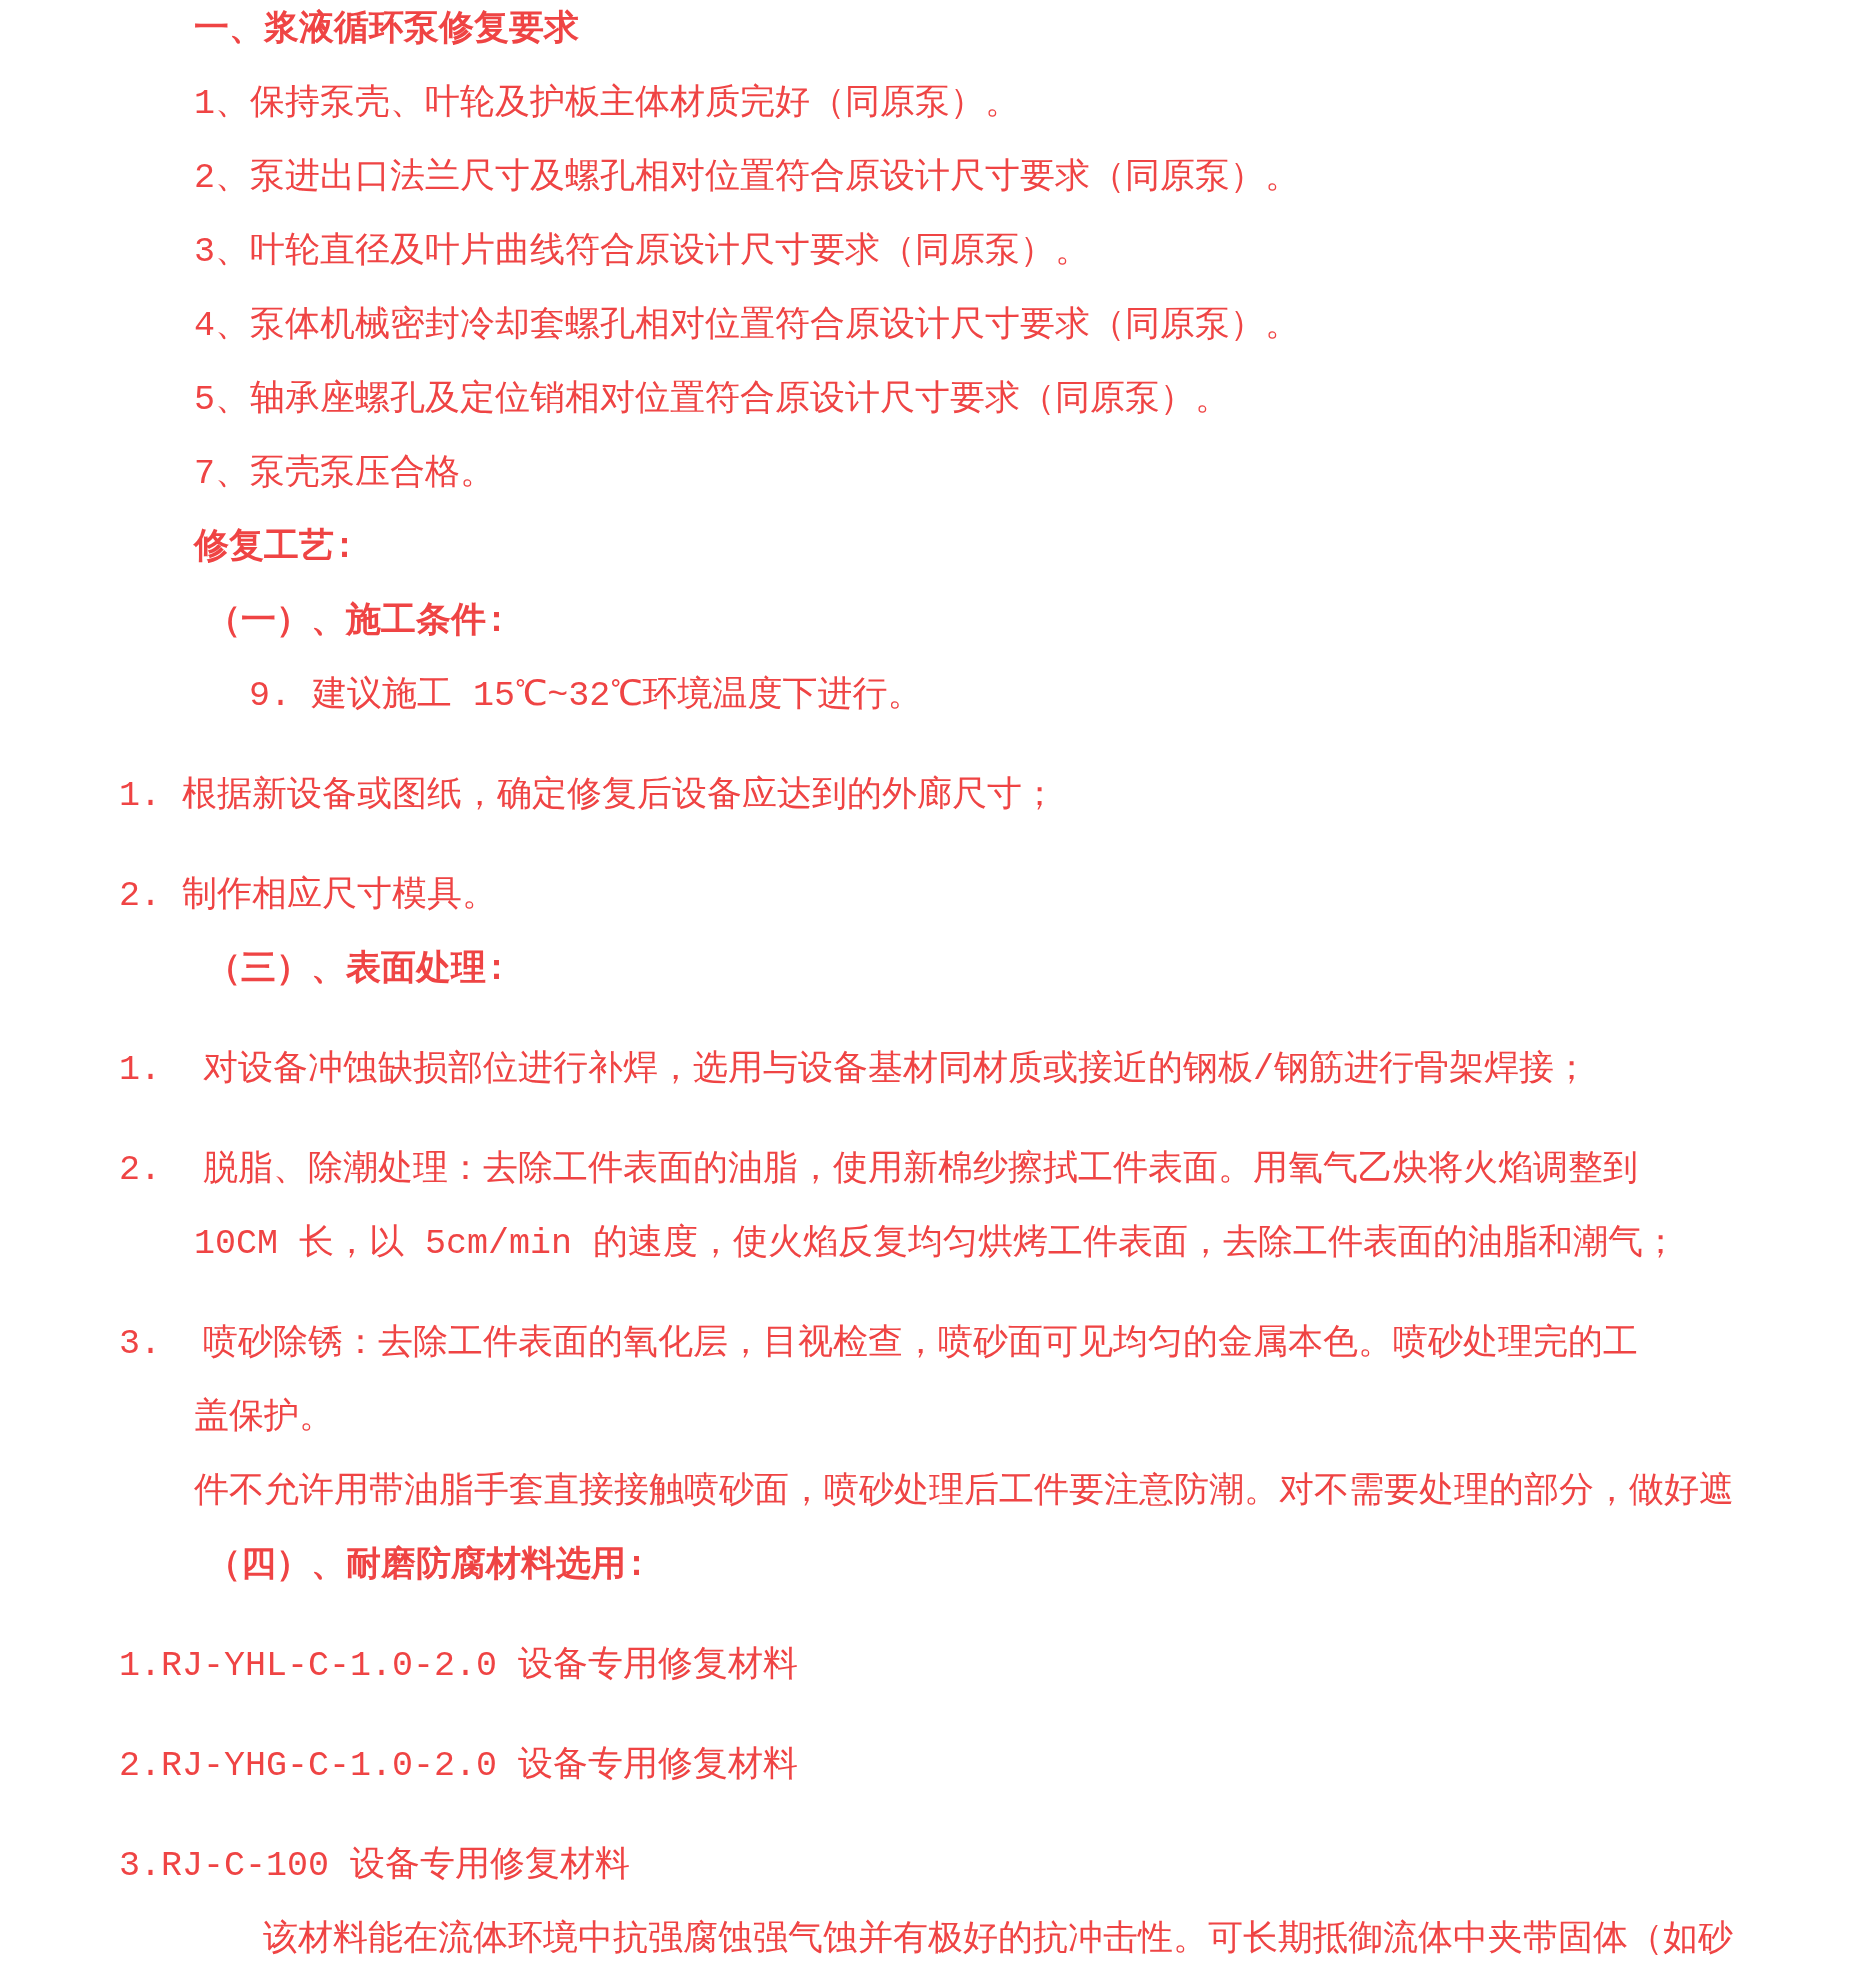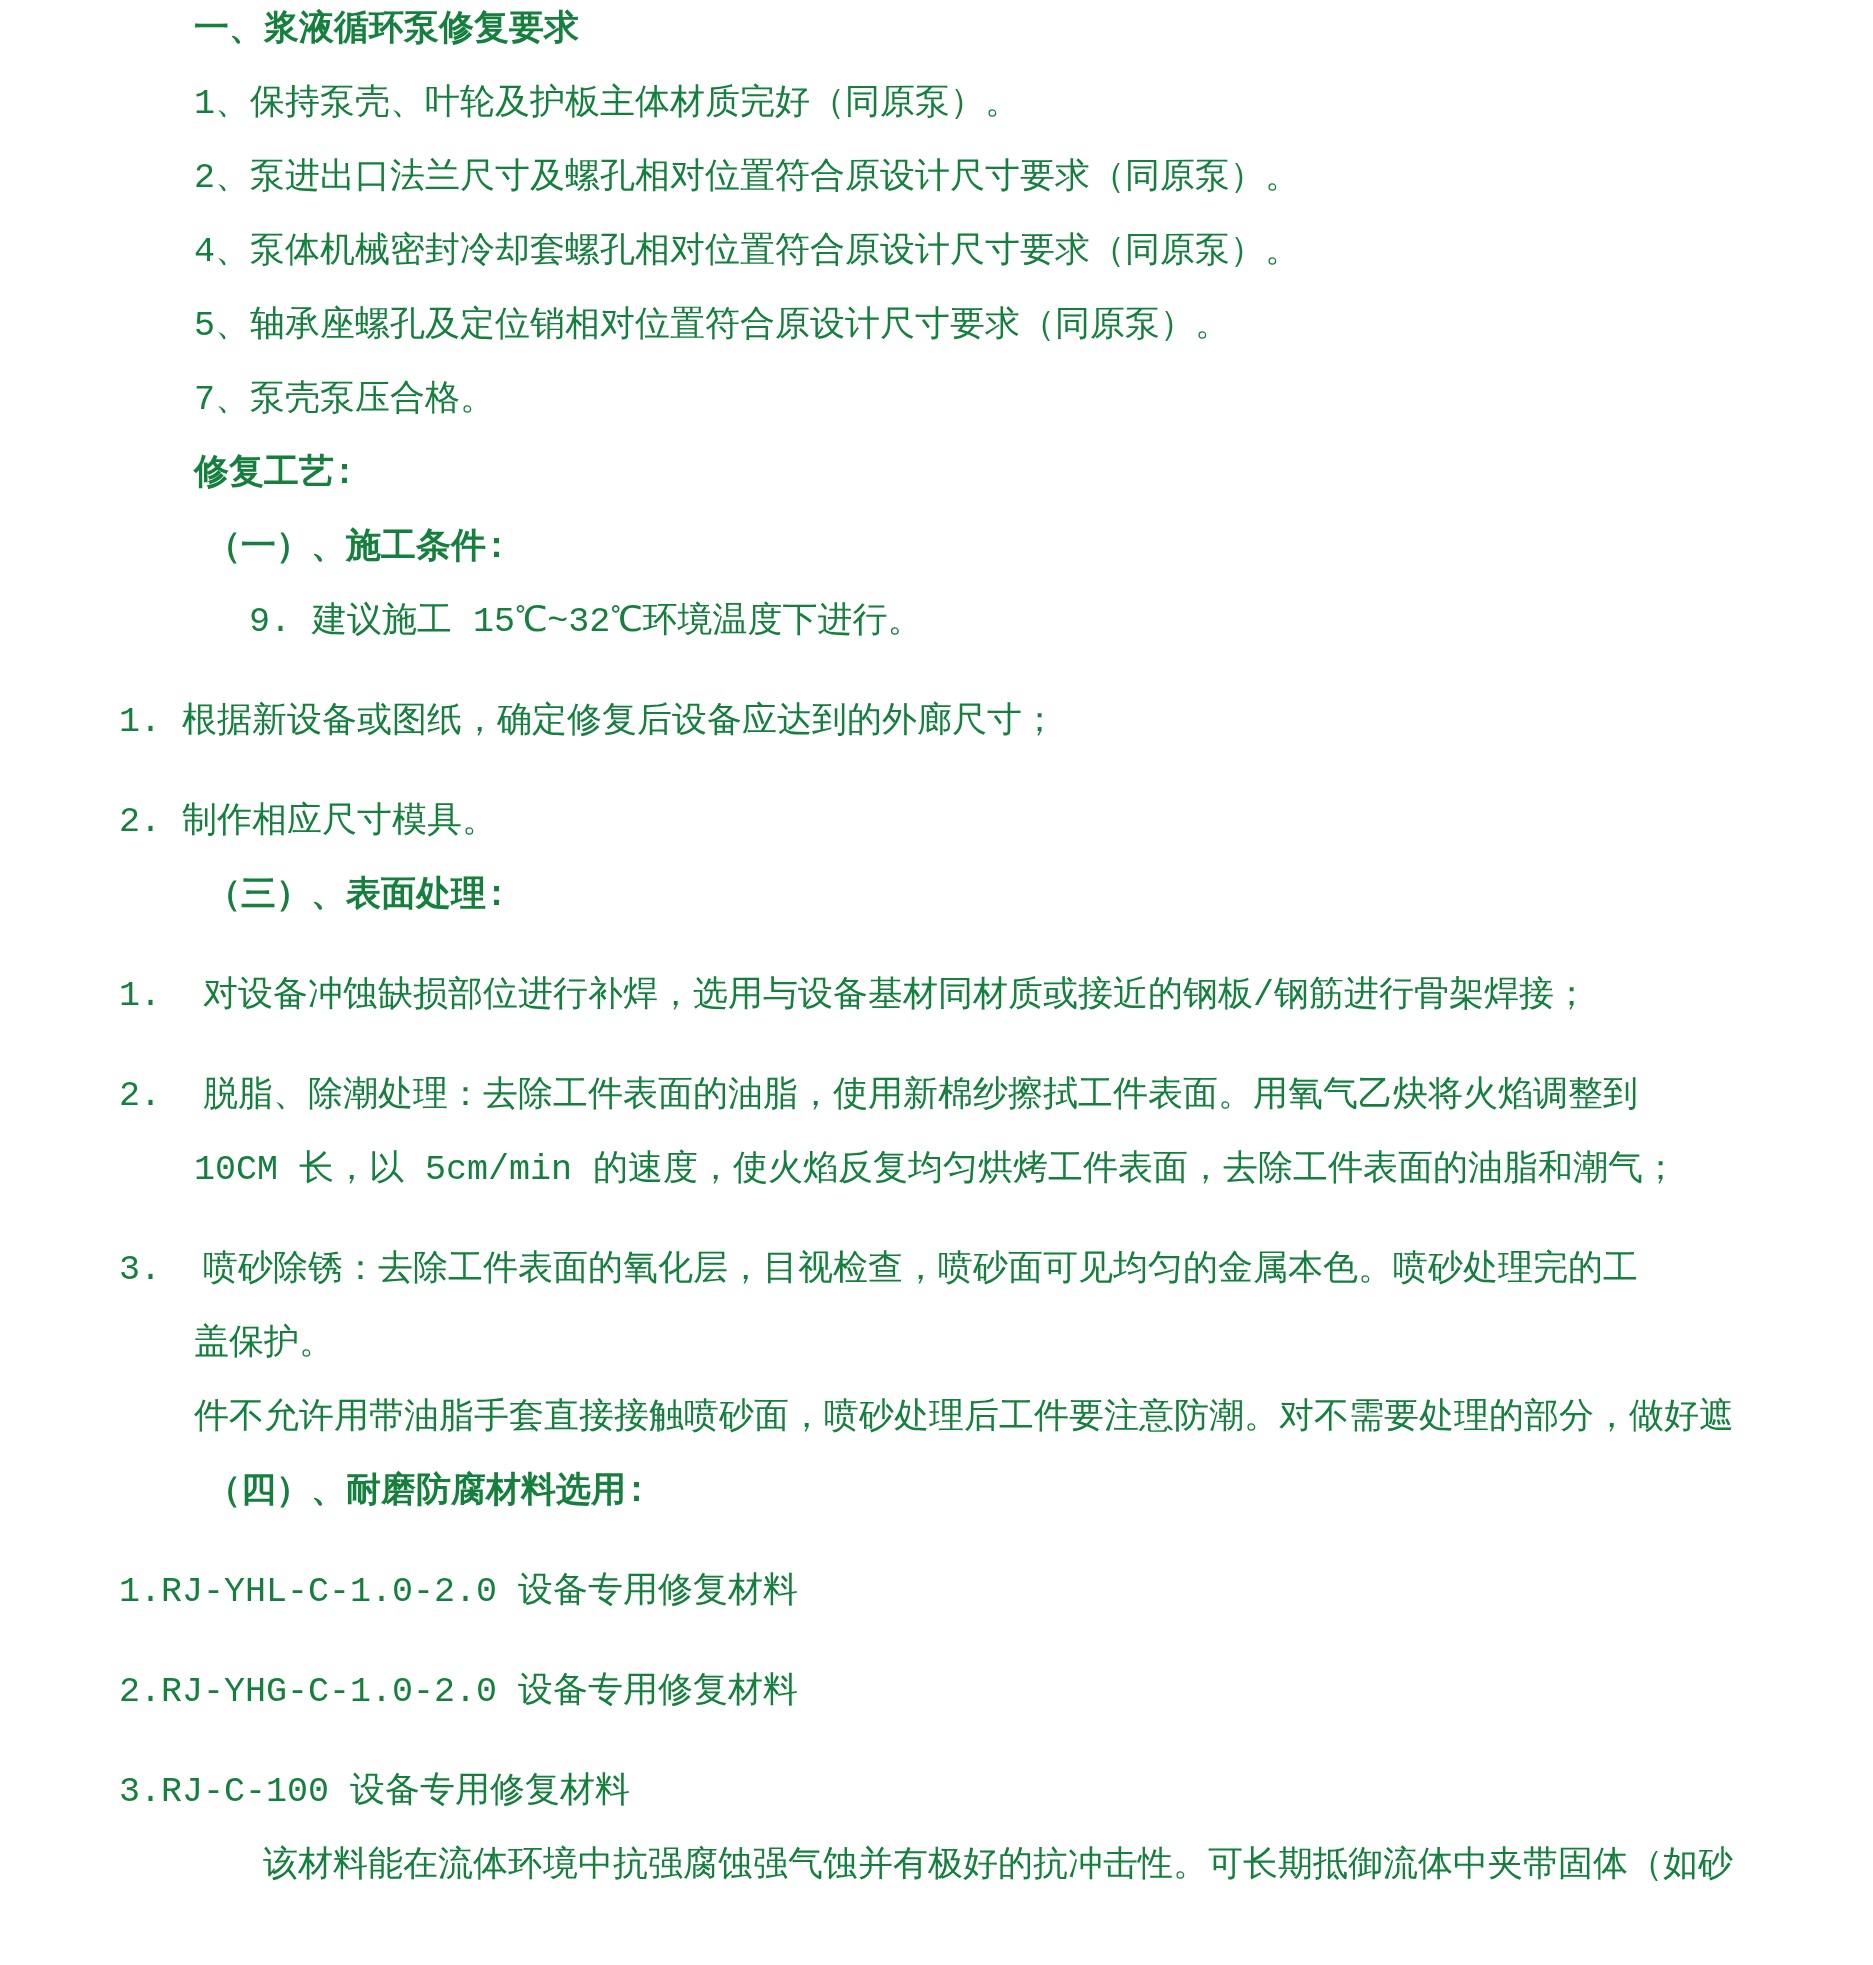--- a/index.html
+++ b/index.html
@@ -8,21 +8,21 @@
     padding: 0;
     background: #ffffff;
   }
   .page {
     position: relative;
     width: 1874px;
     height: 1965px;
     background: #ffffff;
     overflow: hidden;
     font-family: "Liberation Mono", "DejaVu Sans Mono", "Liberation Sans", sans-serif;
-    color: #15803d;
+    color: #ef4444;
   }
   .doc {
     position: absolute;
     top: 6px;
     left: 0;
     width: 100%;
   }
   .line {
     height: 74px;
     font-size: 35px;
@@ -38,20 +38,21 @@
   .m-para { padding-left: 263px; }  
 </style>
 </head>
 <body>
 
 <main class="page">
   <section class="doc">
     <div class="line m-base bold">一、浆液循环泵修复要求</div>
     <div class="line m-base">1、保持泵壳、叶轮及护板主体材质完好（同原泵）。</div>
     <div class="line m-base">2、泵进出口法兰尺寸及螺孔相对位置符合原设计尺寸要求（同原泵）。</div>
+    <div class="line m-base">3、叶轮直径及叶片曲线符合原设计尺寸要求（同原泵）。</div>
     <div class="line m-base">4、泵体机械密封冷却套螺孔相对位置符合原设计尺寸要求（同原泵）。</div>
     <div class="line m-base">5、轴承座螺孔及定位销相对位置符合原设计尺寸要求（同原泵）。</div>
     <div class="line m-base">7、泵壳泵压合格。</div>
     <div class="line m-base bold">修复工艺:</div>
     <div class="line m-head bold">（一）、施工条件:</div>
     <div class="line m-sub1">9. 建议施工 15℃~32℃环境温度下进行。</div>
     <div class="line m-sub2">1. 根据新设备或图纸，确定修复后设备应达到的外廊尺寸；</div>
     <div class="line m-sub2">2. 制作相应尺寸模具。</div>
     <div class="line m-head bold">（三）、表面处理:</div>
     <div class="line m-sub2">1.  对设备冲蚀缺损部位进行补焊，选用与设备基材同材质或接近的钢板/钢筋进行骨架焊接；</div>

